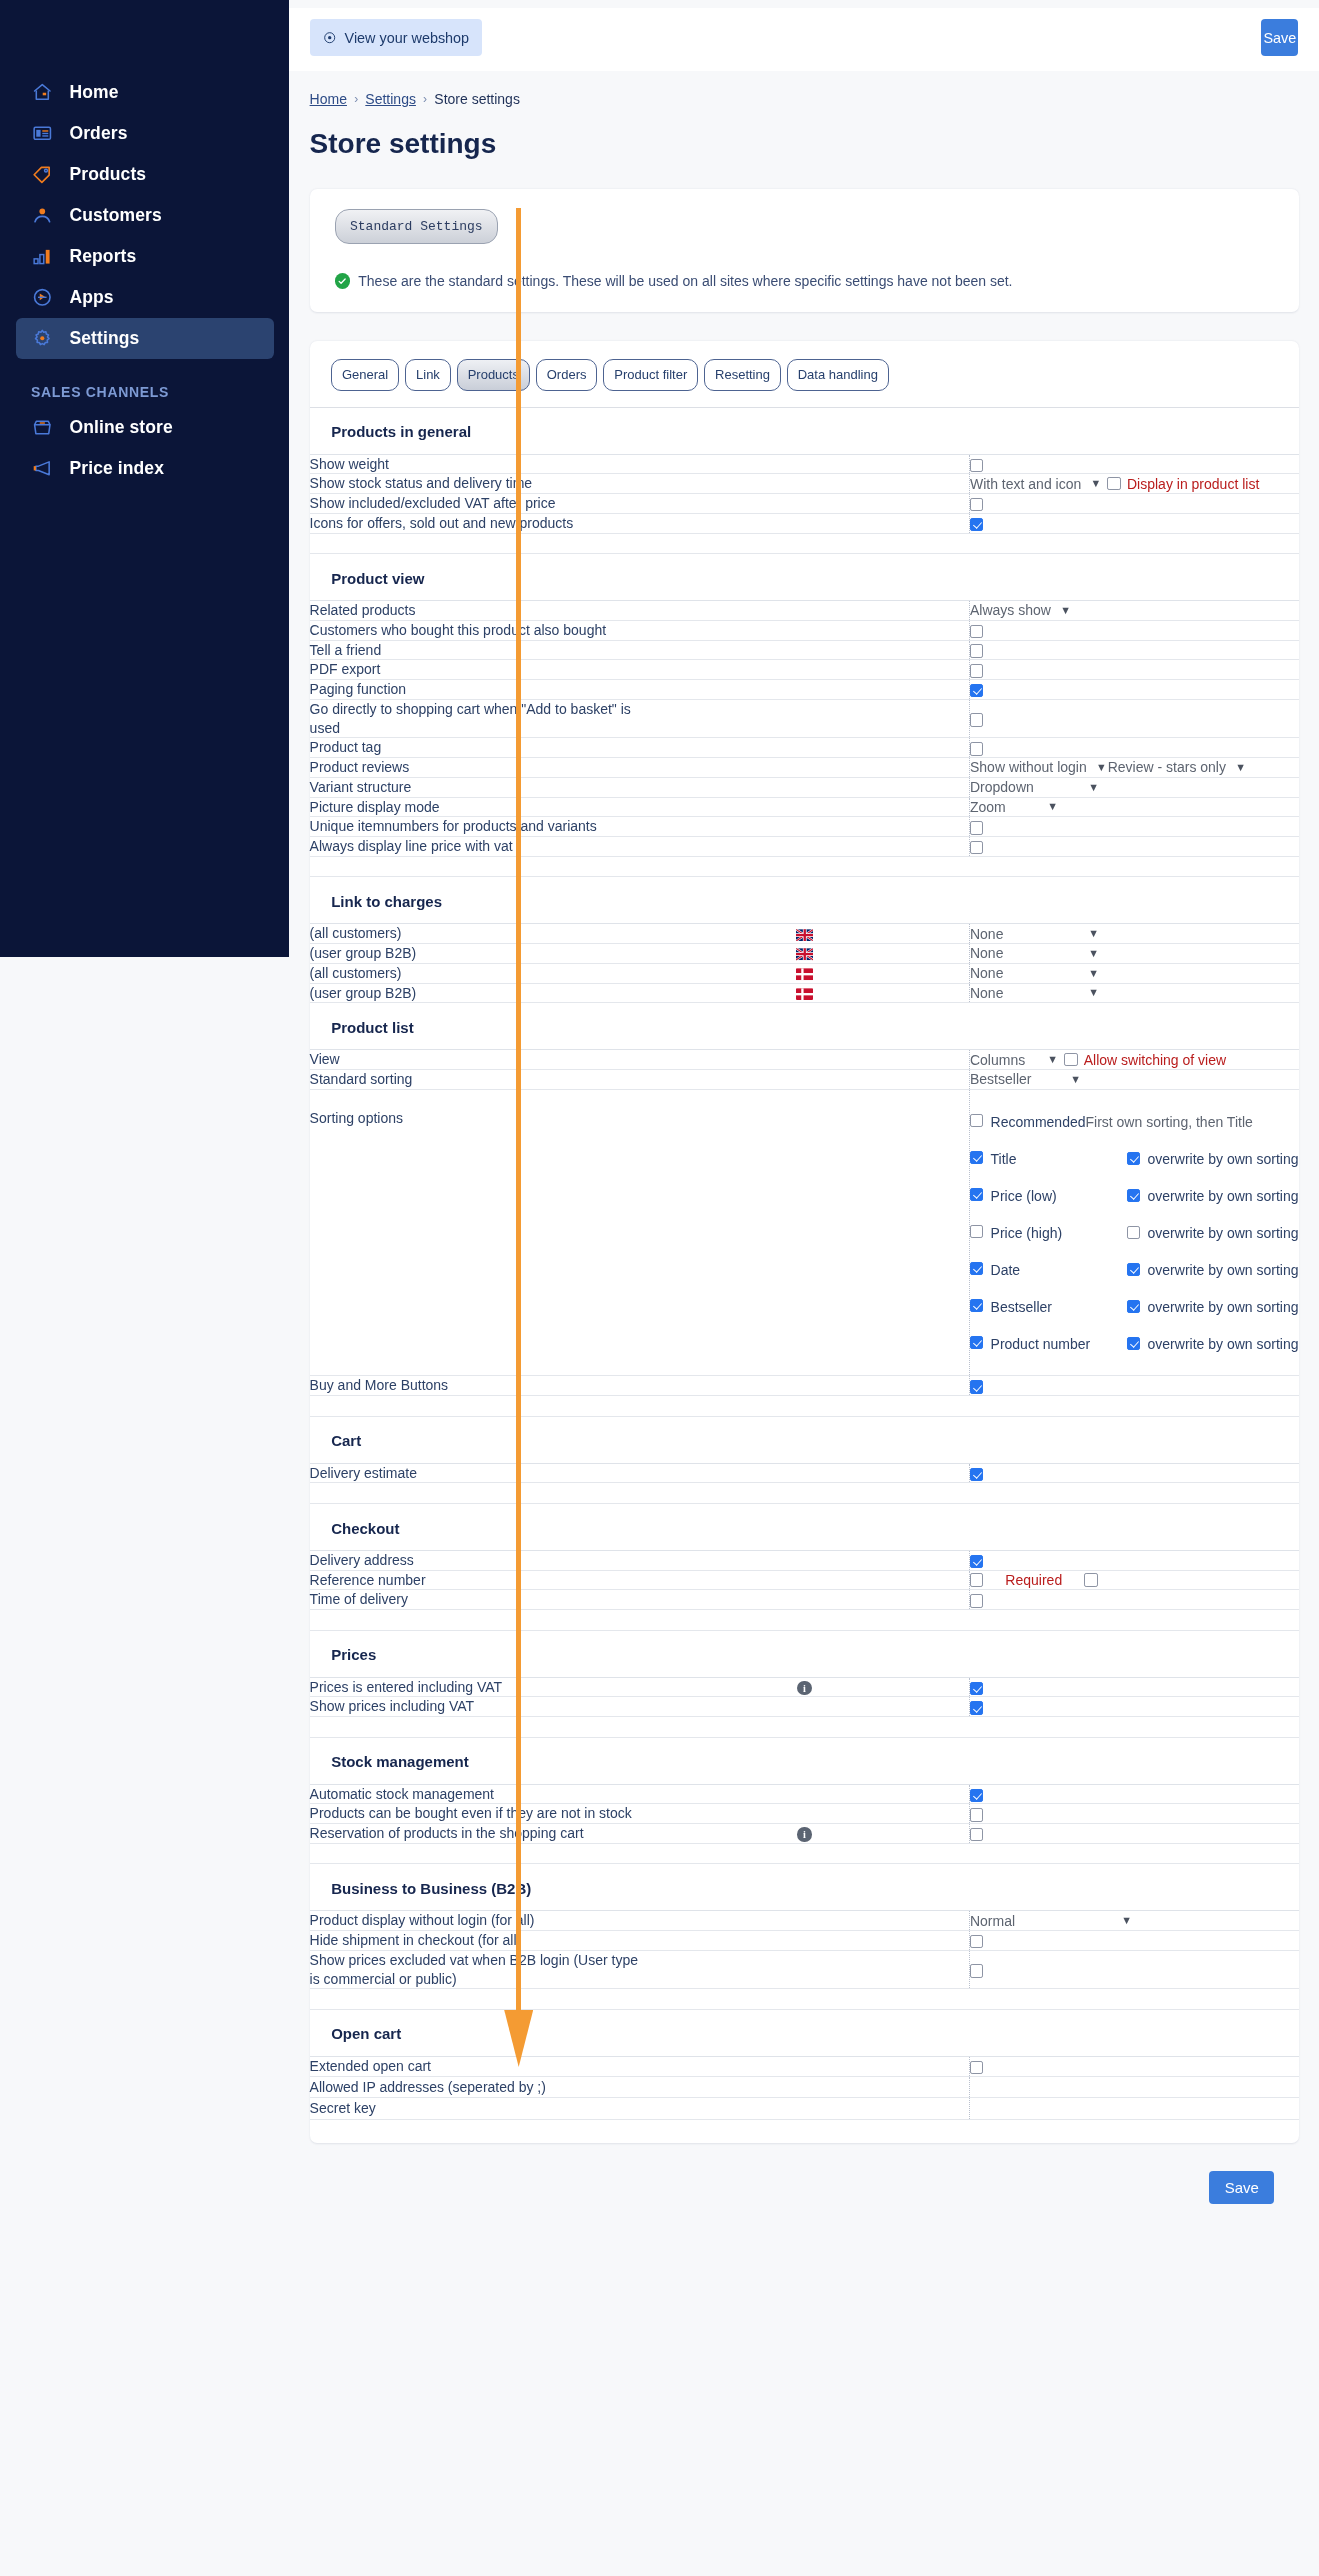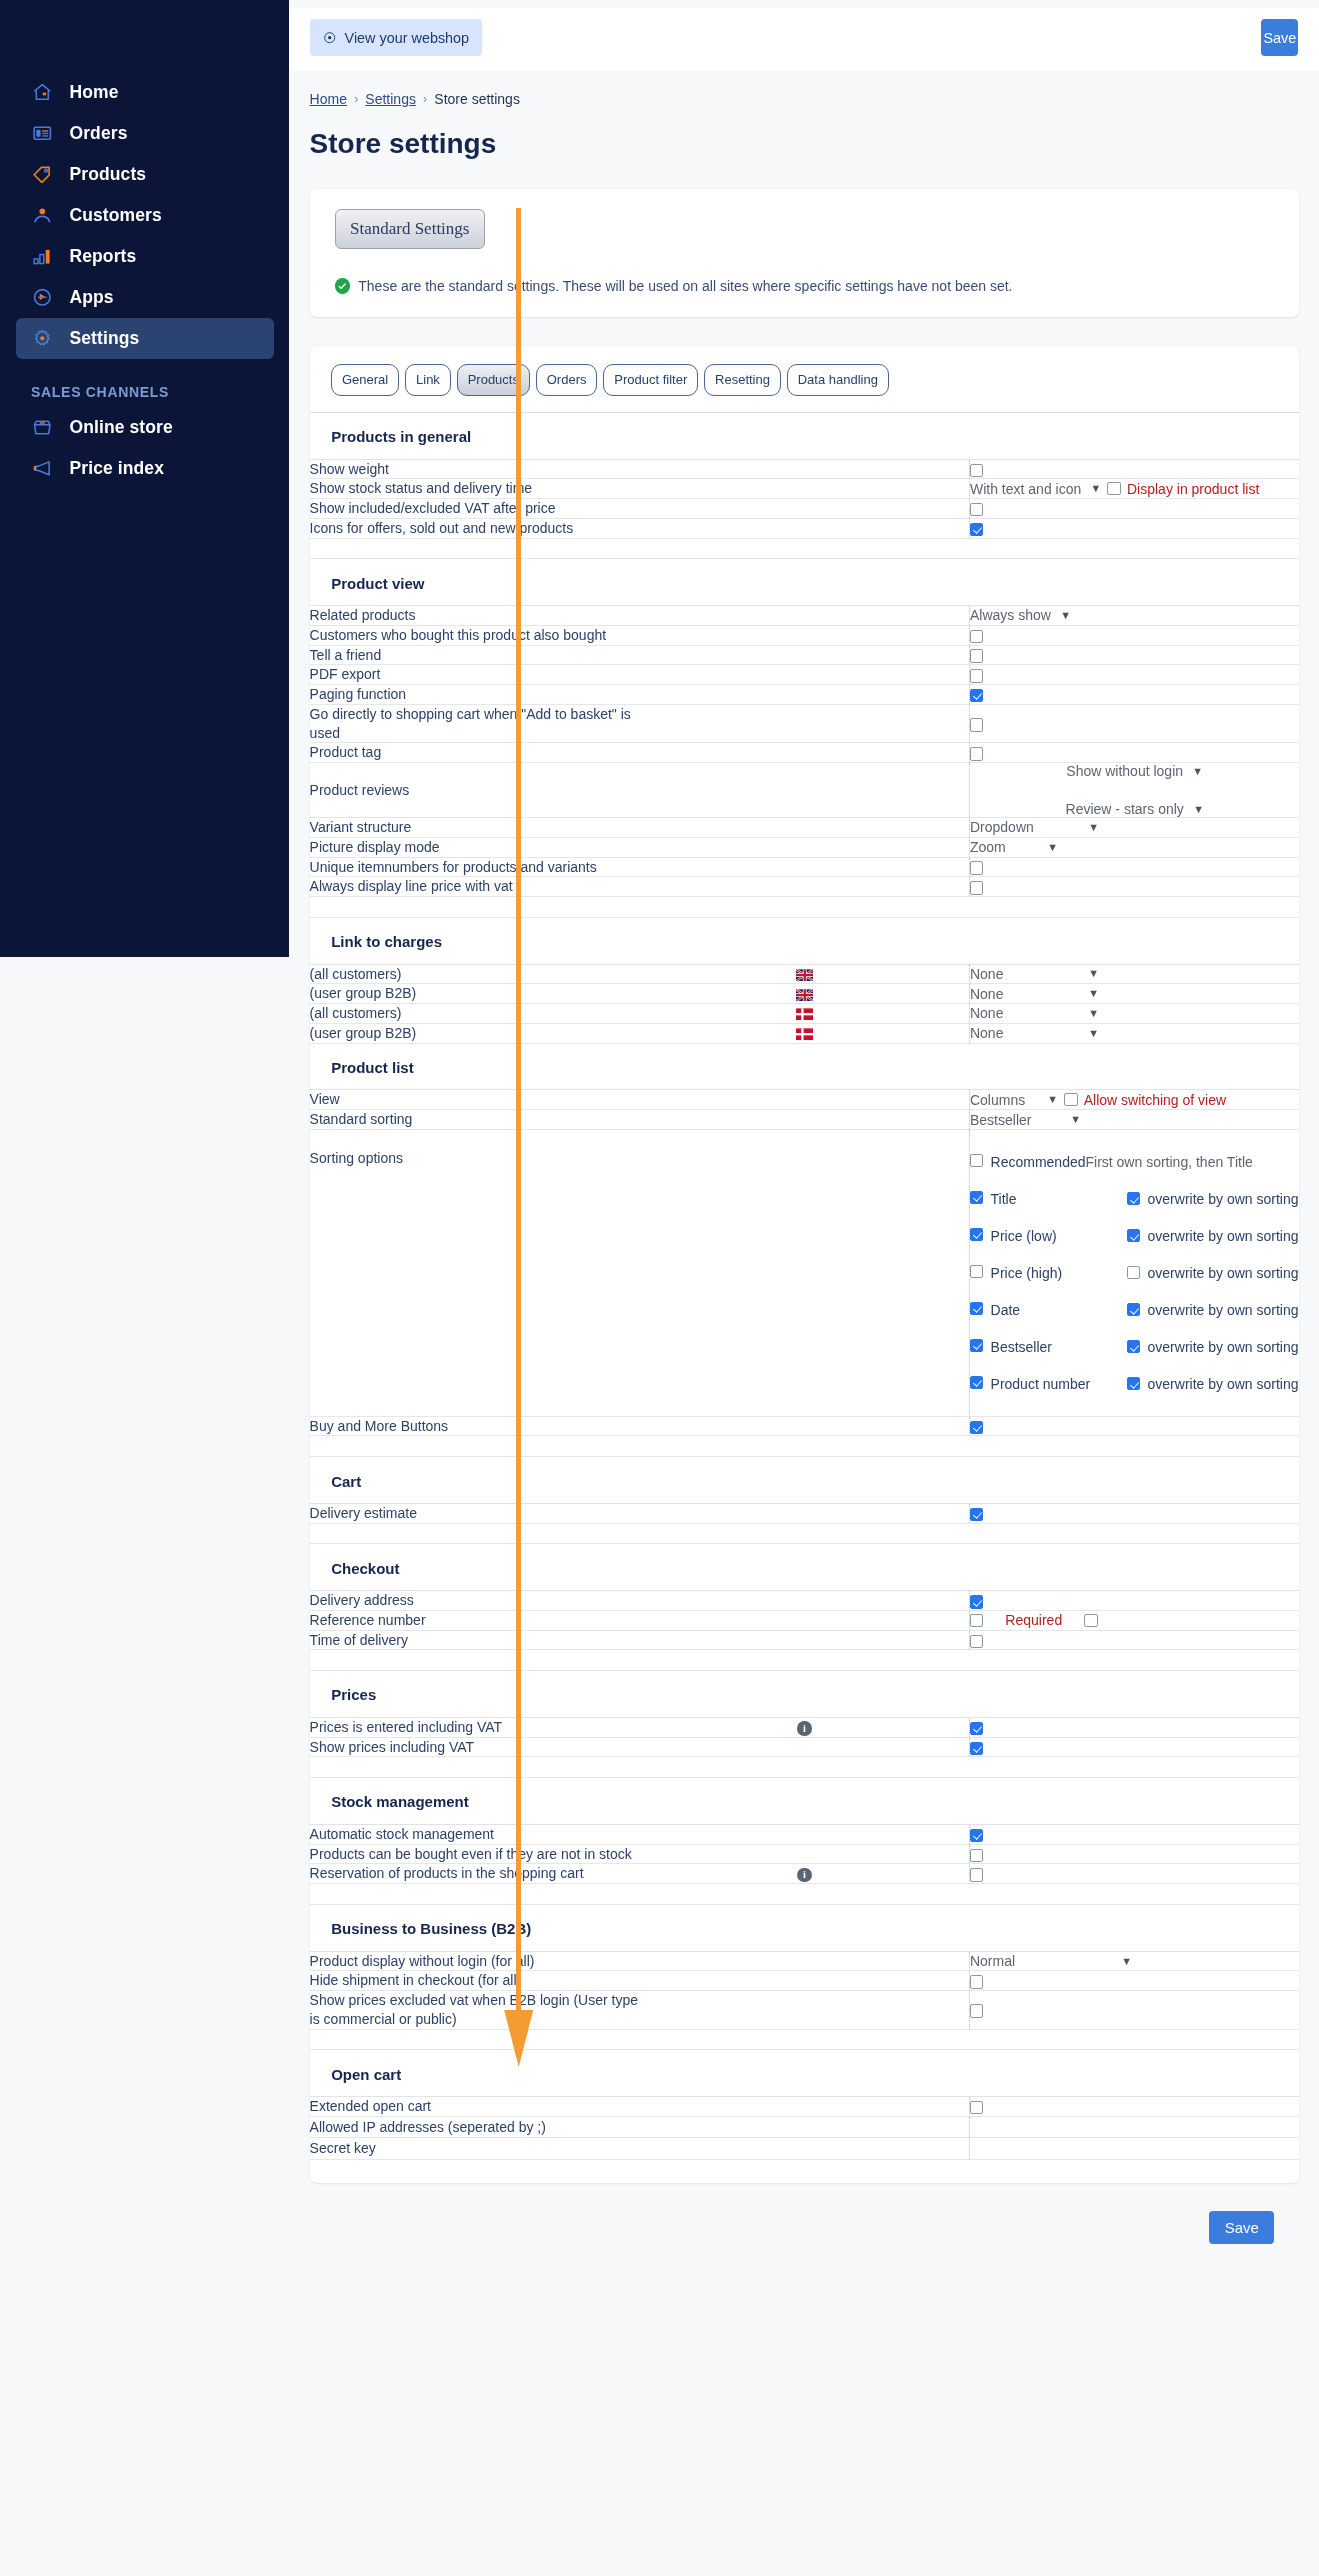--- a/index.html
+++ b/index.html
@@ -65,23 +65,23 @@
   .card{
     background:#fff; border-radius:7.2px; margin:29px 20.6px 0 20.6px;
     box-shadow:0 0.5px 2.1px rgba(20,40,80,.10);
     padding:0;
   }
   .card.top{ padding:20.6px 25px 23px 25px; }
 
   .std-btn{
     display:inline-block;
     background:linear-gradient(#f0f1f4,#ccd0d8);
-    border:0.5px solid #9aa2b1; border-radius:6px;
-    padding:8.8px 14.4px; font-size:17px; color:#2b3c60; cursor:pointer;
-    font-family:Liberation Serif, serif;
+    border:0.5px solid #9aa2b1; border-radius:14px;
+    padding:8.8px 14.4px; font-size:13px; color:#2b3c60; cursor:pointer;
+    font-family:Liberation Mono, monospace;
   }
   .std-note{ display:flex; align-items:center; gap:8.2px; margin-top:29px; font-size:14px; color:#3a4c73;}
   .ok-circle{ width:15.5px;height:15.5px;border-radius:50%;background:#22a447;flex:0 0 15.5px;
               display:flex;align-items:center;justify-content:center;}
   .ok-circle svg{width:10.3px;height:10.3px;display:block;}
 
   .card.main{ padding:18.5px 0 23px 0; }
   .tabs{ display:flex; gap:6.2px; padding:0 21.6px; margin-bottom:11.3px;}
   .tab{
     border:0.5px solid #4d6391; background:#fff; color:#27406d;
@@ -435,21 +435,21 @@
           <td class="ico"></td>
           <td class="val">
             <span class="cb"></span>
           </td>
         </tr>
 
         <tr>
           <td class="lbl">Product reviews</td>
           <td class="ico"></td>
           <td class="val">
-            <div class="inline" style="gap:22px;flex-direction:column;">
+            <div class="inline" style="gap:1px;">
               <span class="sel">
                 <span>Show without login</span>
                 <span class="chev">▼</span>
               </span>
               <span class="sel">
                 <span>Review - stars only</span>
                 <span class="chev">▼</span>
               </span>
             </div>
           </td>

